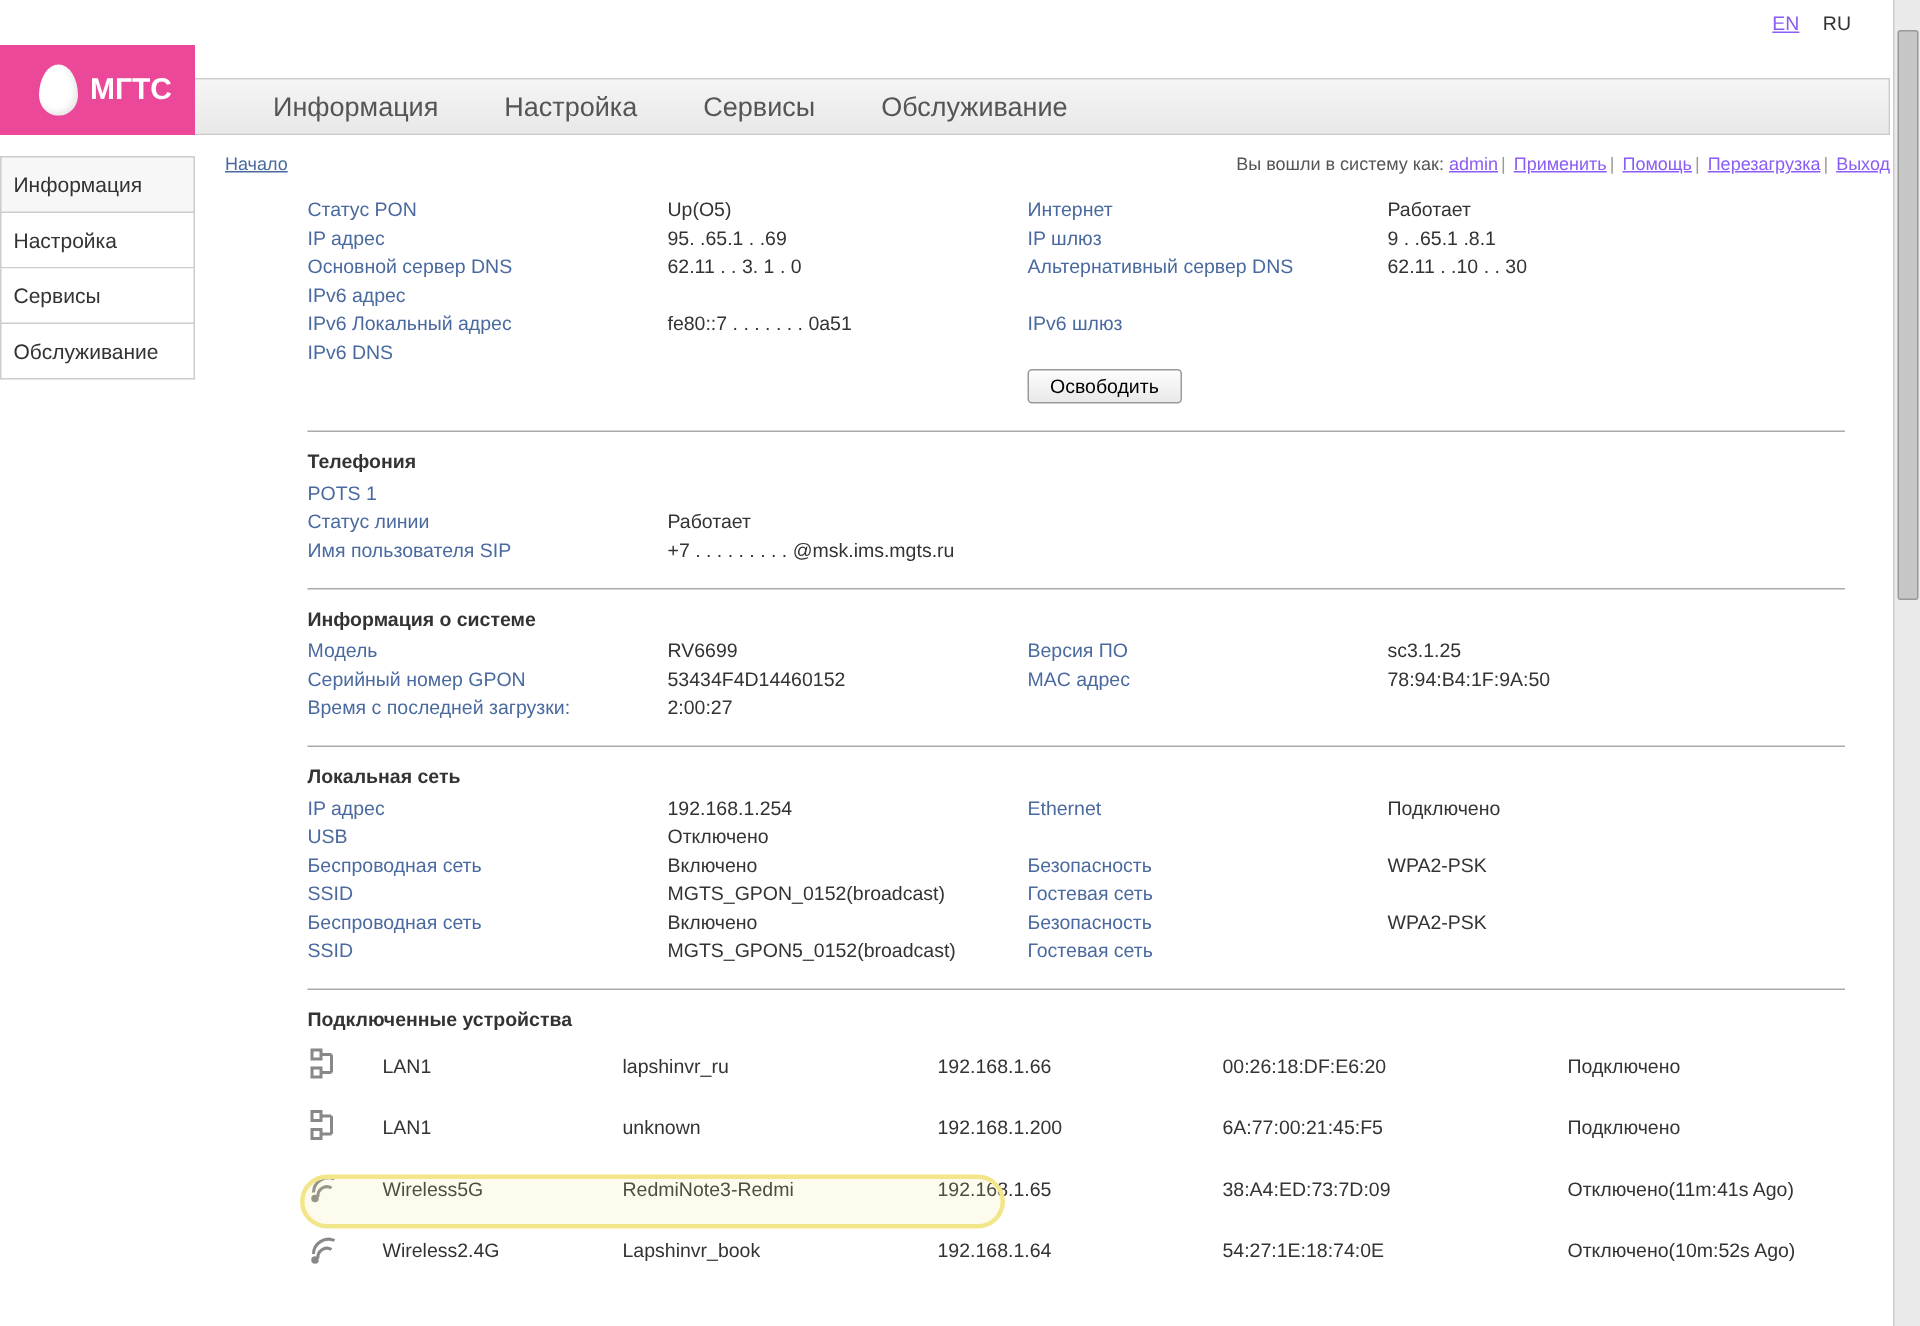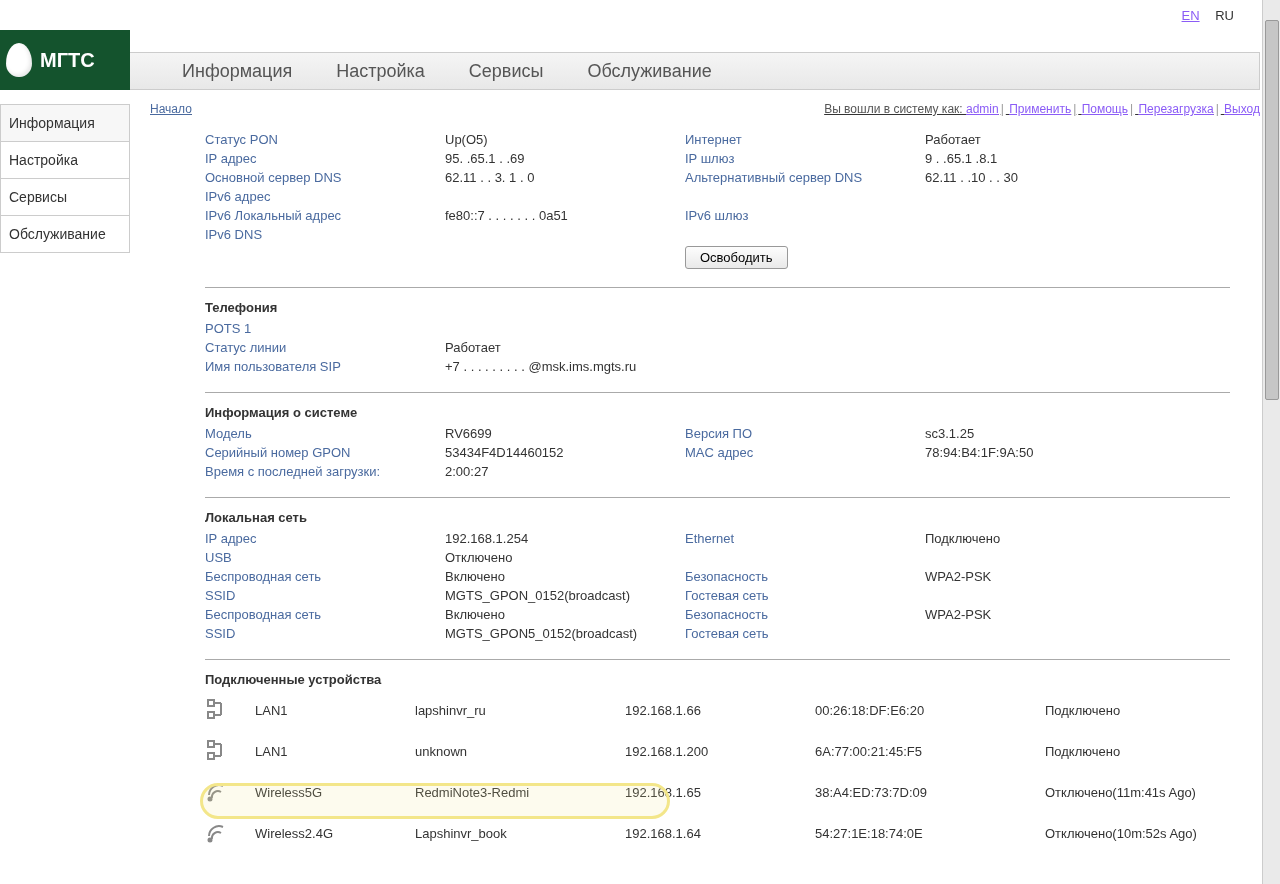--- a/index.html
+++ b/index.html
@@ -2,30 +2,30 @@
 <html><head>
 <meta charset="utf-8">
 <style>
 * { box-sizing: border-box; margin: 0; padding: 0; }
 body { font-family: Arial, sans-serif; font-size: 13px; color: #333; background: #fff; }
 .container { width: 1260px; margin: 0; position: relative; }
 .topbar { height: 30px; text-align: right; padding: 8px 20px 0 0; }
 .lang { color: #8b5cf6; text-decoration: underline; cursor: pointer; margin: 0 6px; font-size: 13px; }
 .lang.active { color: #333; text-decoration: none; }
 .logo-row { display: flex; align-items: flex-end; }
-.logo { width: 130px; height: 60px; background: #14532d; color: #fff; display: flex; align-items: center; padding-left: 6px; font-size: 20px; font-weight: bold; }
+.logo { width: 130px; height: 60px; background: #ec4899; color: #fff; display: flex; align-items: center; padding-left: 26px; font-size: 20px; font-weight: bold; }
 .logo-egg { width: 26px; height: 34px; background: #fff; border-radius: 50% 50% 48% 48% / 60% 60% 40% 40%; margin-right: 8px; box-shadow: inset -2px -2px 4px rgba(0,0,0,0.1); }
 .topnav { flex: 1; height: 38px; background: linear-gradient(#f5f5f5,#e8e8e8); border: 1px solid #ccc; border-left: none; display: flex; align-items: center; padding-left: 30px; margin-top: 22px; }
 .topnav-item { font-size: 18px; color: #555; padding: 0 22px; cursor: pointer; }
 .row2 { display: flex; align-items: flex-start; }
 .sidenav { width: 130px; margin-top: 14px; }
 .sidenav-item { border: 1px solid #ccc; border-top: none; padding: 10px 8px; font-size: 14px; color: #333; cursor: pointer; background: #fff; }
 .sidenav-item:first-child { border-top: 1px solid #ccc; background: #f7f7f7; }
 .main { flex: 1; padding-left: 20px; padding-top: 12px; }
-.head-row { display: flex; justify-content: space-between; font-size: 12px; padding-bottom: 6px; text-decoration: underline; }
+.head-row { display: flex; justify-content: space-between; font-size: 12px; padding-bottom: 6px; }
 .crumb { color: #4a6a9f; text-decoration: underline; cursor: pointer; }
 .login-txt { color: #555; }
 .login-txt a { color: #8b5cf6; text-decoration: underline; cursor: pointer; }
 .login-txt span.sep { color: #999; margin: 0 2px; }
 .content { padding: 10px 0 0 55px; }
 .section-title { font-weight: bold; font-size: 13px; color: #333; margin: 12px 0 6px 0; }
 .grid { display: grid; grid-template-columns: 240px 240px 240px 240px; row-gap: 4px; font-size: 13px; align-items: center; }
 .lbl { color: #4a6a9f; cursor: pointer; }
 .val { color: #333; }
 .btn { background: linear-gradient(#fdfdfd,#e9e9e9); border: 1px solid #999; border-radius: 3px; padding: 3px 14px; font-size: 13px; cursor: pointer; font-family: inherit; }

